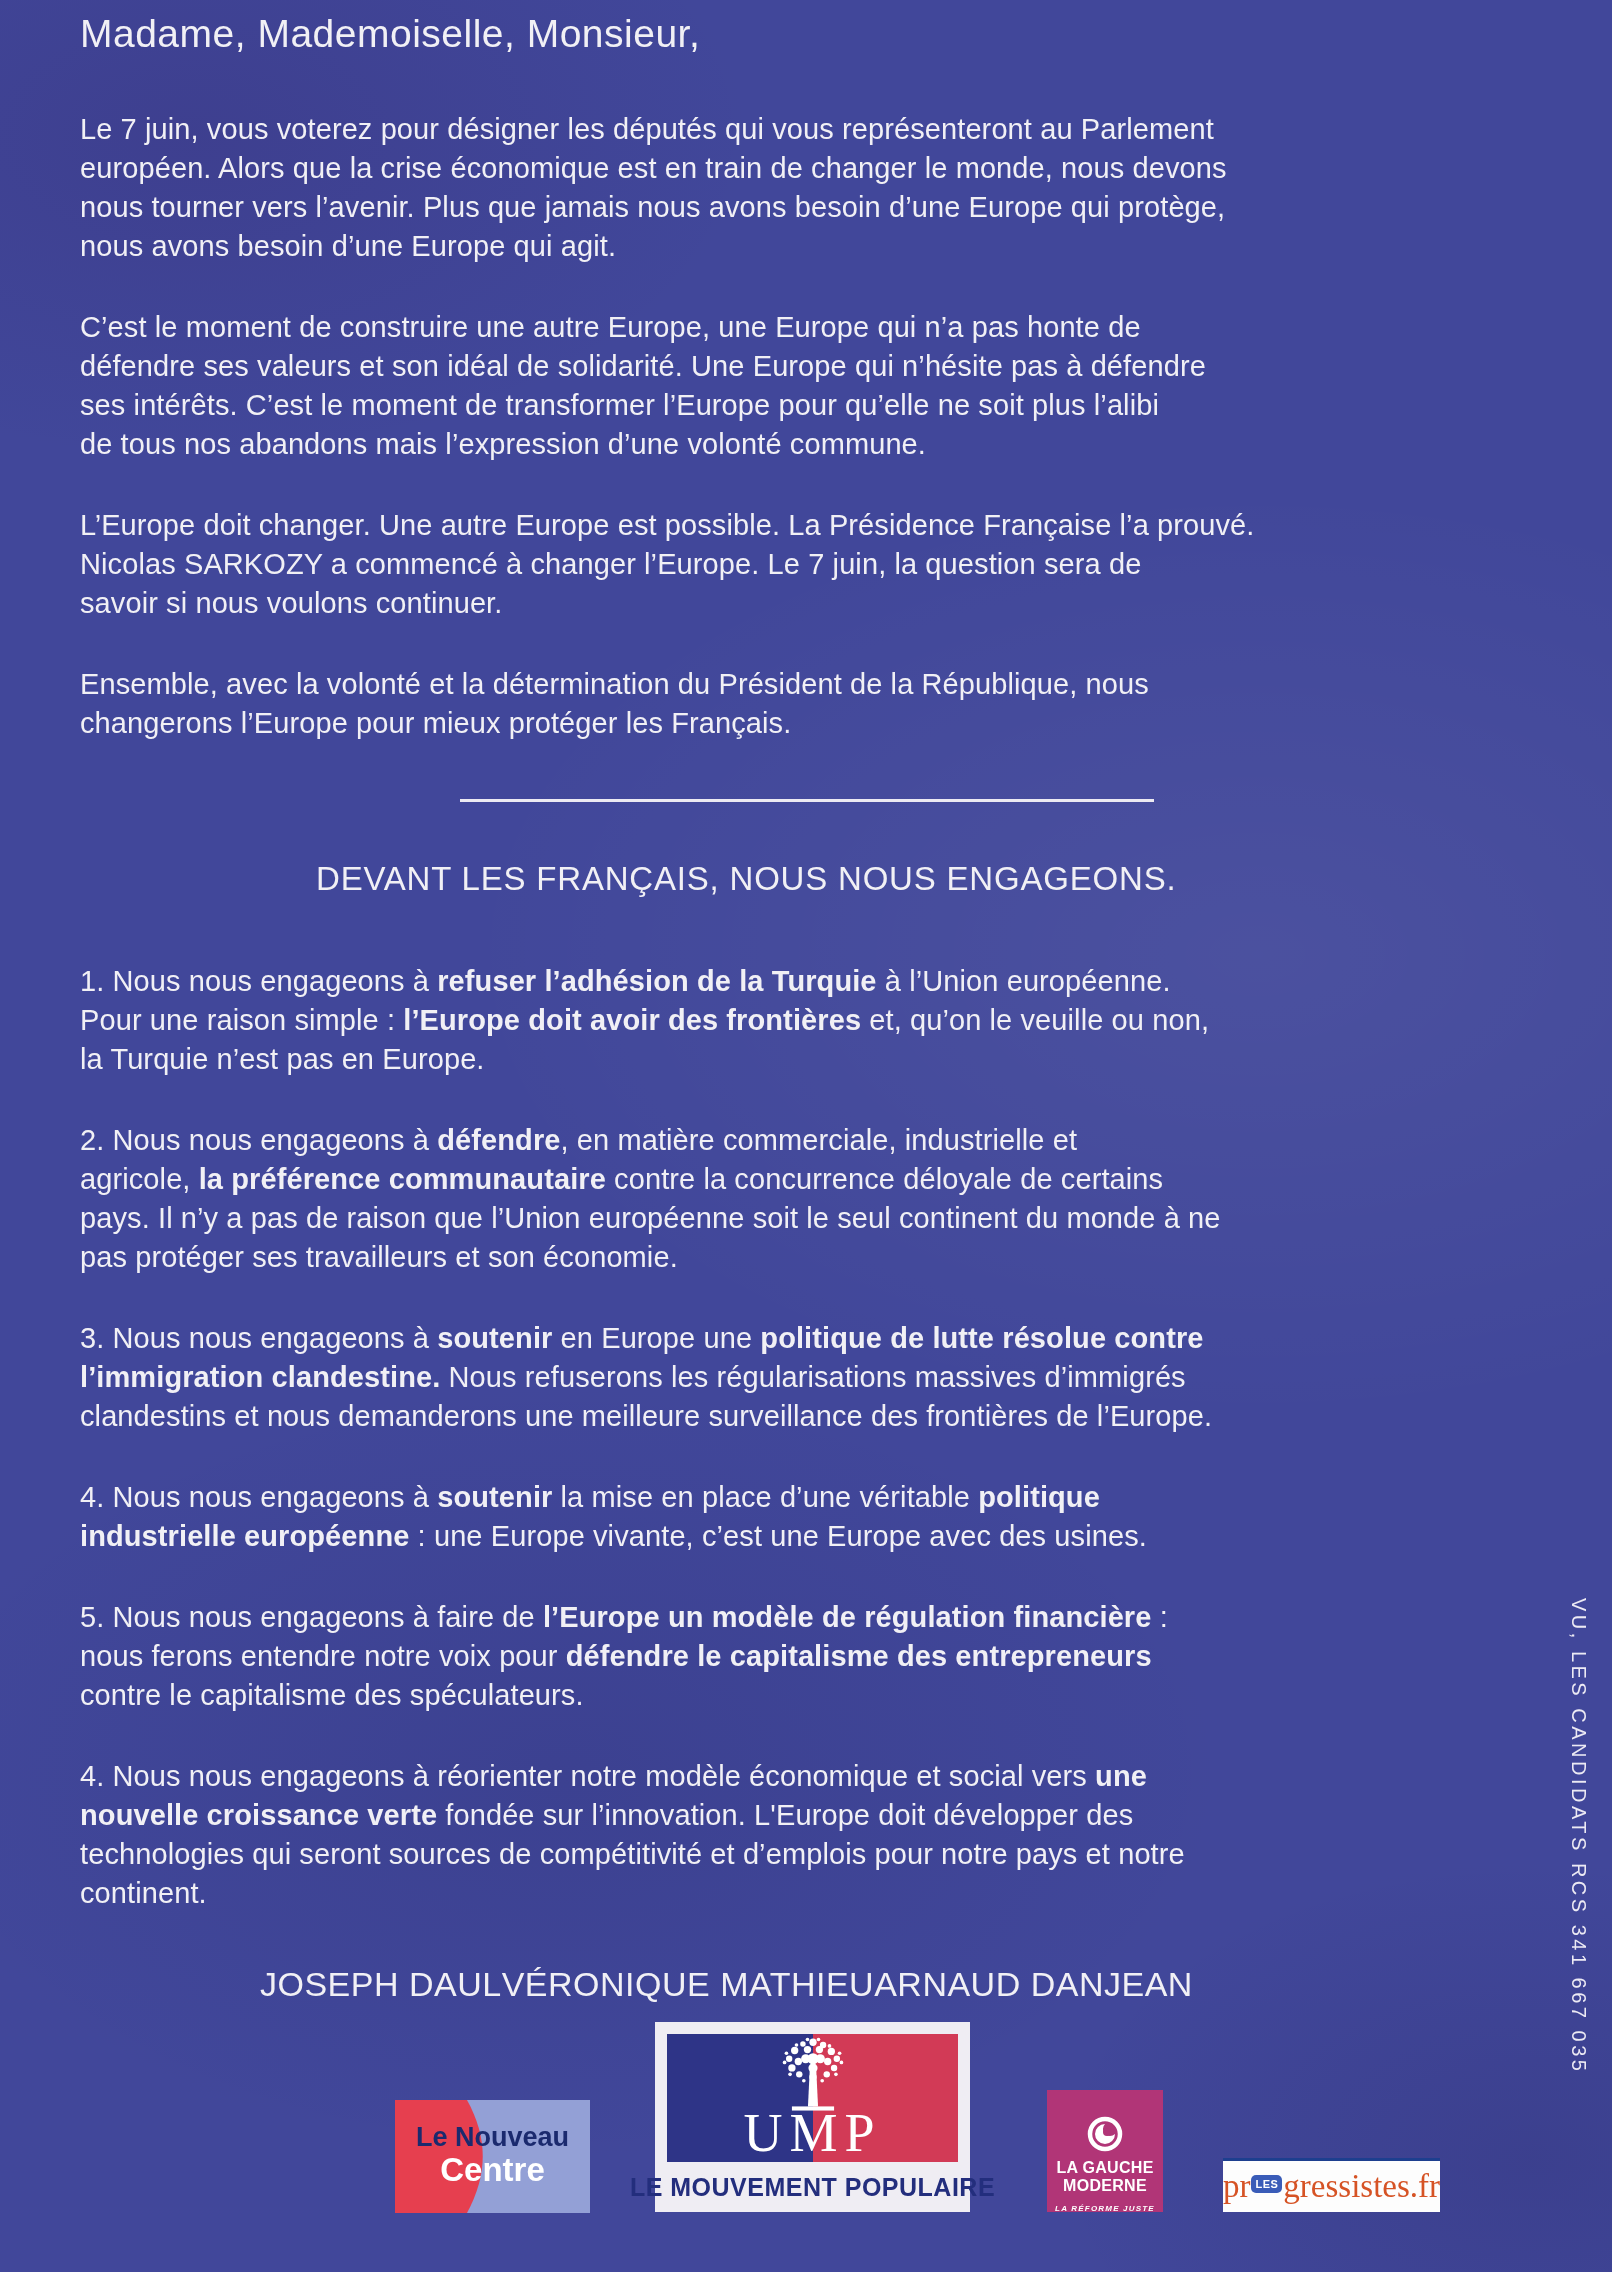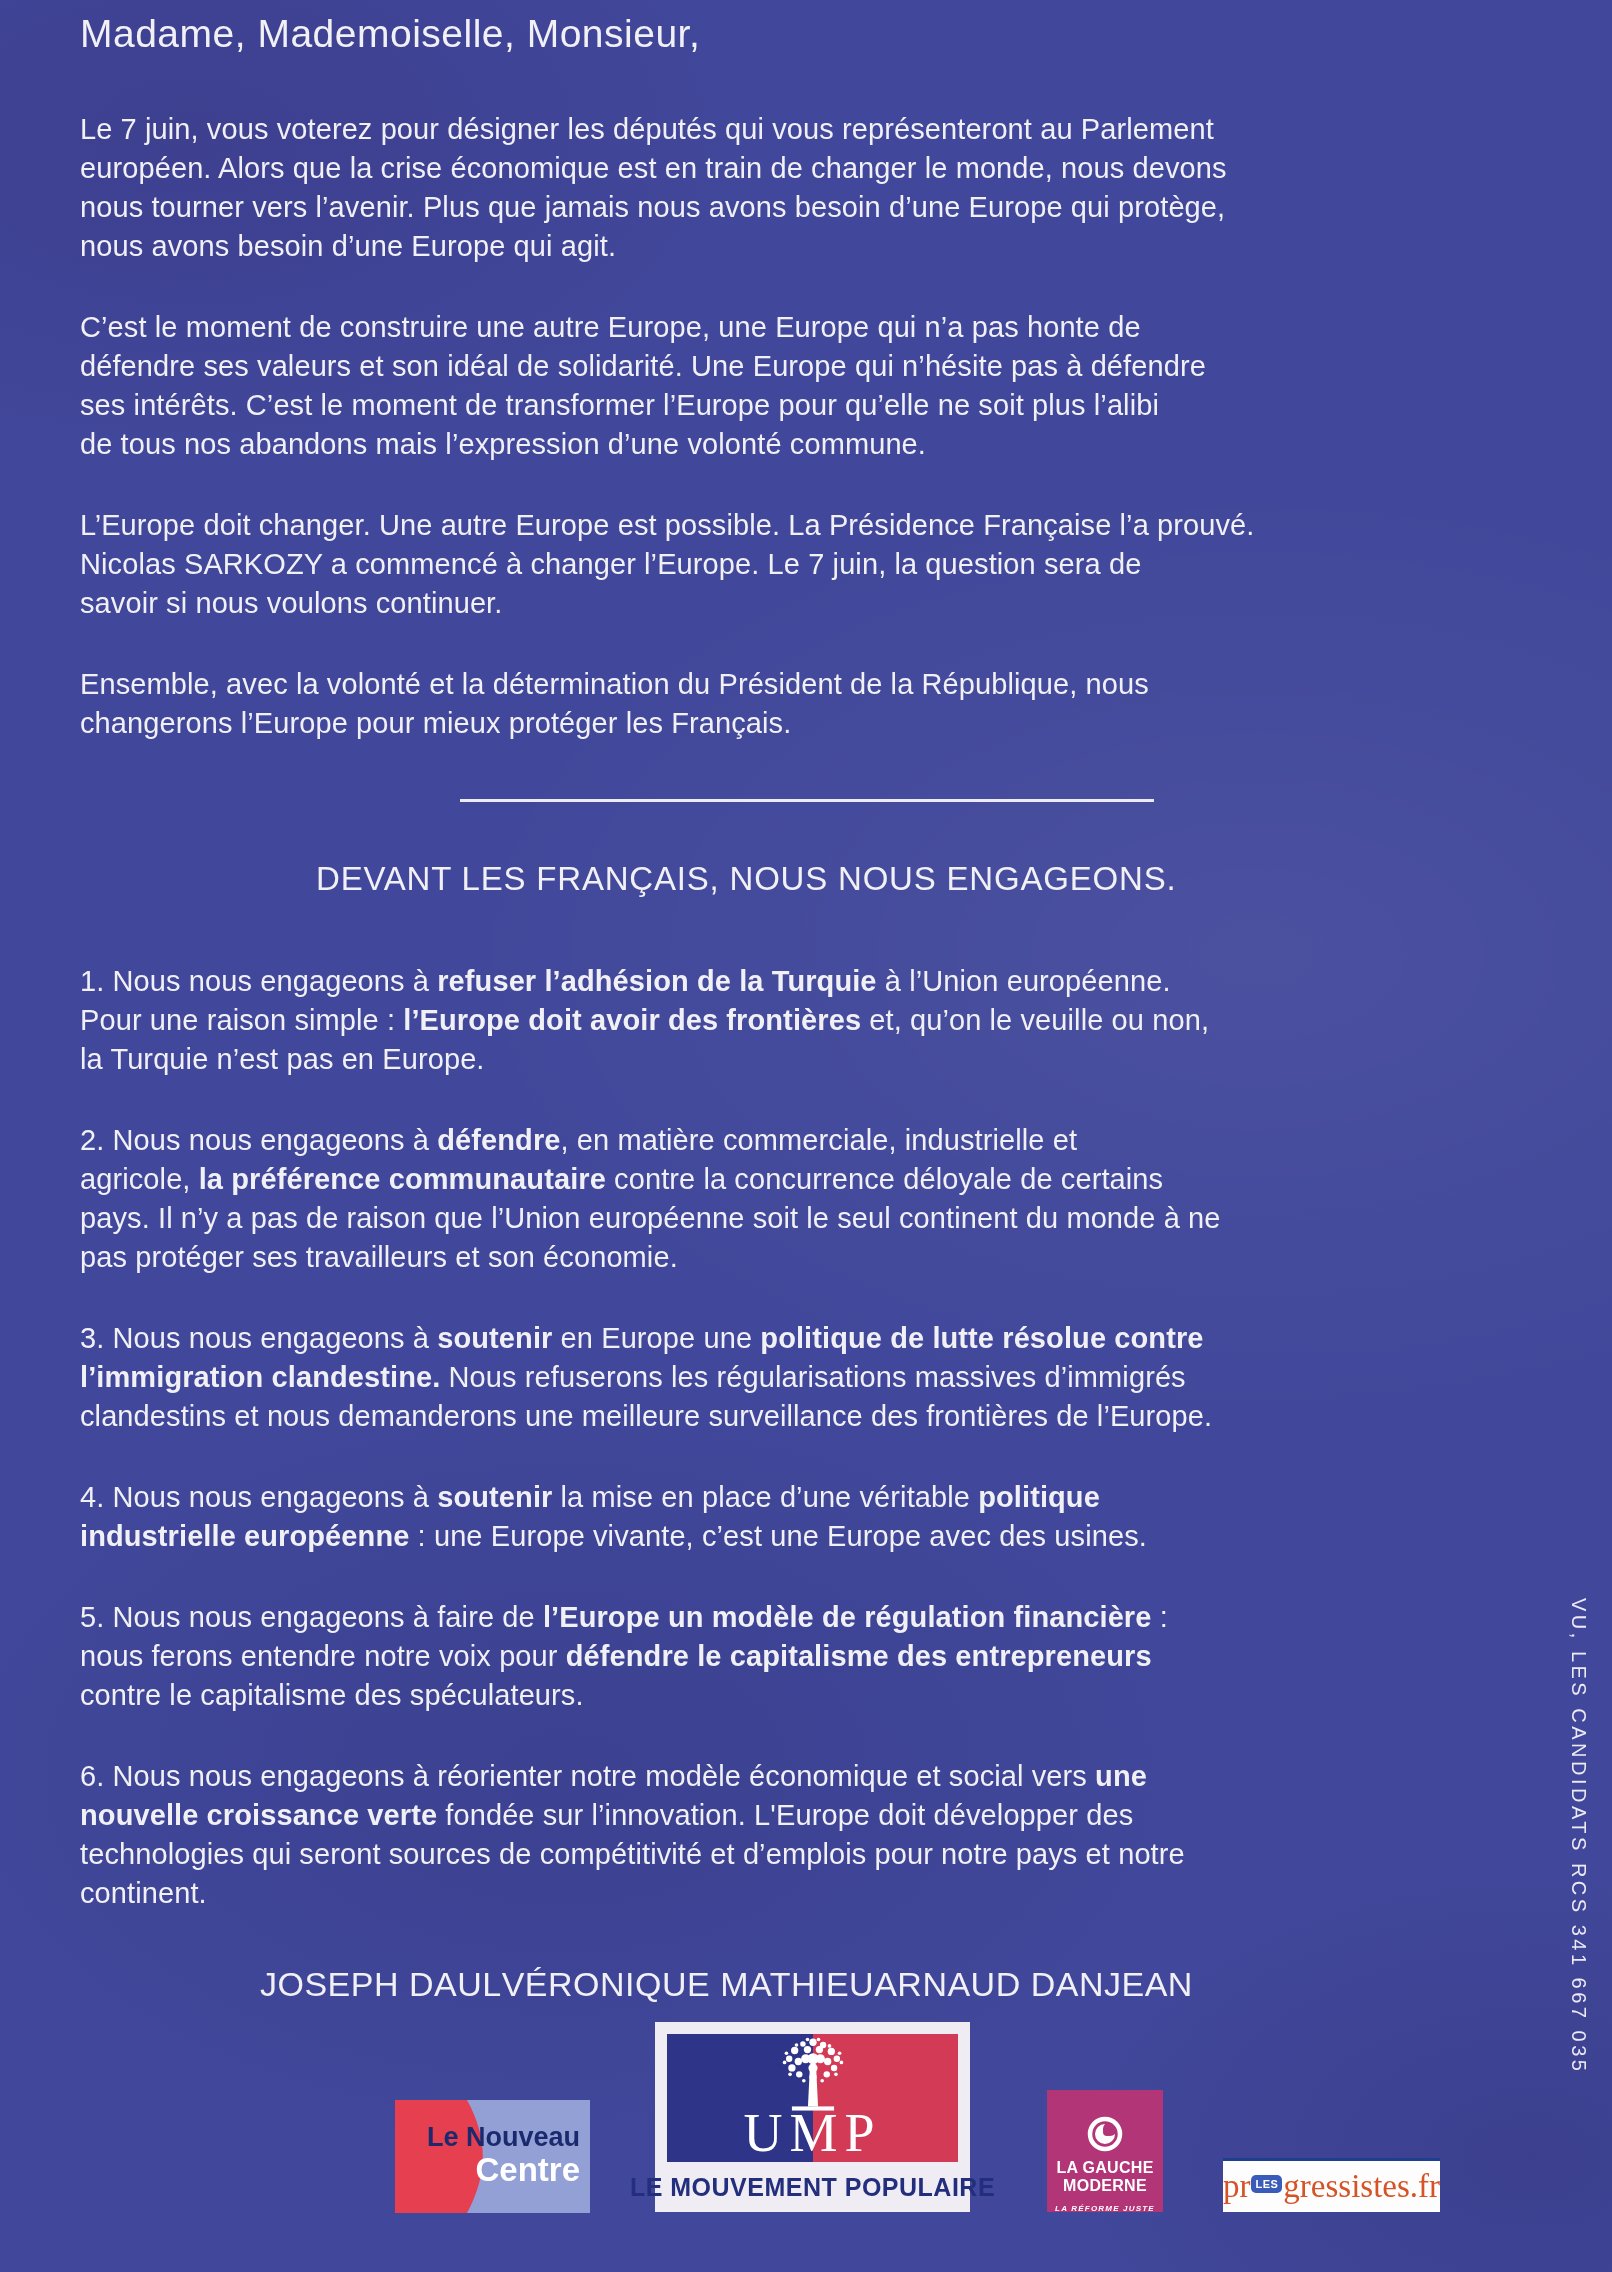--- a/index.html
+++ b/index.html
@@ -45,21 +45,21 @@
     writing-mode:vertical-rl;
     font-size:20px;letter-spacing:3.5px;
     color:#eceaf4;white-space:nowrap;
   }
   
   .logo{position:absolute;}
   
   .logo-nc{left:395px;top:2100px;width:195px;height:113px;}
   .logo-nc svg{position:absolute;inset:0;}
   .nc-text{
-    position:absolute;inset:0;text-align:right;padding:24px 10px 0 0;
+    position:absolute;inset:0;text-align:center;padding:24px 0 0 0;
     line-height:1.0;
   }
   .nc-l1{color:#1b2a6e;font-weight:700;font-size:27px;}
   .nc-l2{color:#ffffff;font-weight:700;font-size:33px;margin-top:2px;}
   
   .logo-ump{
     left:655px;top:2022px;width:315px;height:190px;
     background:#efedf3;padding:12px;box-sizing:border-box;
   }
   .ump-split{position:relative;width:100%;height:128px;display:flex;overflow:hidden;}
@@ -137,21 +137,21 @@
 pays. Il n’y a pas de raison que l’Union européenne soit le seul continent du monde à ne
 pas protéger ses travailleurs et son économie.</span></p>
     <p class="body"><span>3. Nous nous engageons à </span><span class="bold">soutenir</span><span> en Europe une </span><span class="bold">politique de lutte résolue contre
 l’immigration clandestine.</span><span> Nous refuserons les régularisations massives d’immigrés
 clandestins et nous demanderons une meilleure surveillance des frontières de l’Europe.</span></p>
     <p class="body"><span>4. Nous nous engageons à </span><span class="bold">soutenir</span><span> la mise en place d’une véritable </span><span class="bold">politique
 industrielle européenne</span><span> : une Europe vivante, c’est une Europe avec des usines.</span></p>
     <p class="body"><span>5. Nous nous engageons à faire de </span><span class="bold">l’Europe un modèle de régulation financière</span><span> :
 nous ferons entendre notre voix pour </span><span class="bold">défendre le capitalisme des entrepreneurs</span><span>
 contre le capitalisme des spéculateurs.</span></p>
-    <p class="body"><span>6. Nous nous engageons à réorienter notre modèle économique et social vers </span><span class="bold">une
+    <p class="body"><span>4. Nous nous engageons à réorienter notre modèle économique et social vers </span><span class="bold">une
 nouvelle croissance verte</span><span> fondée sur l’innovation. L'Europe doit développer des
 technologies qui seront sources de compétitivité et d’emplois pour notre pays et notre
 continent.</span></p>
 
     <div class="candidates">
       <span>JOSEPH DAUL</span>
       <span>VÉRONIQUE MATHIEU</span>
       <span>ARNAUD DANJEAN</span>
     </div>
   </div>

